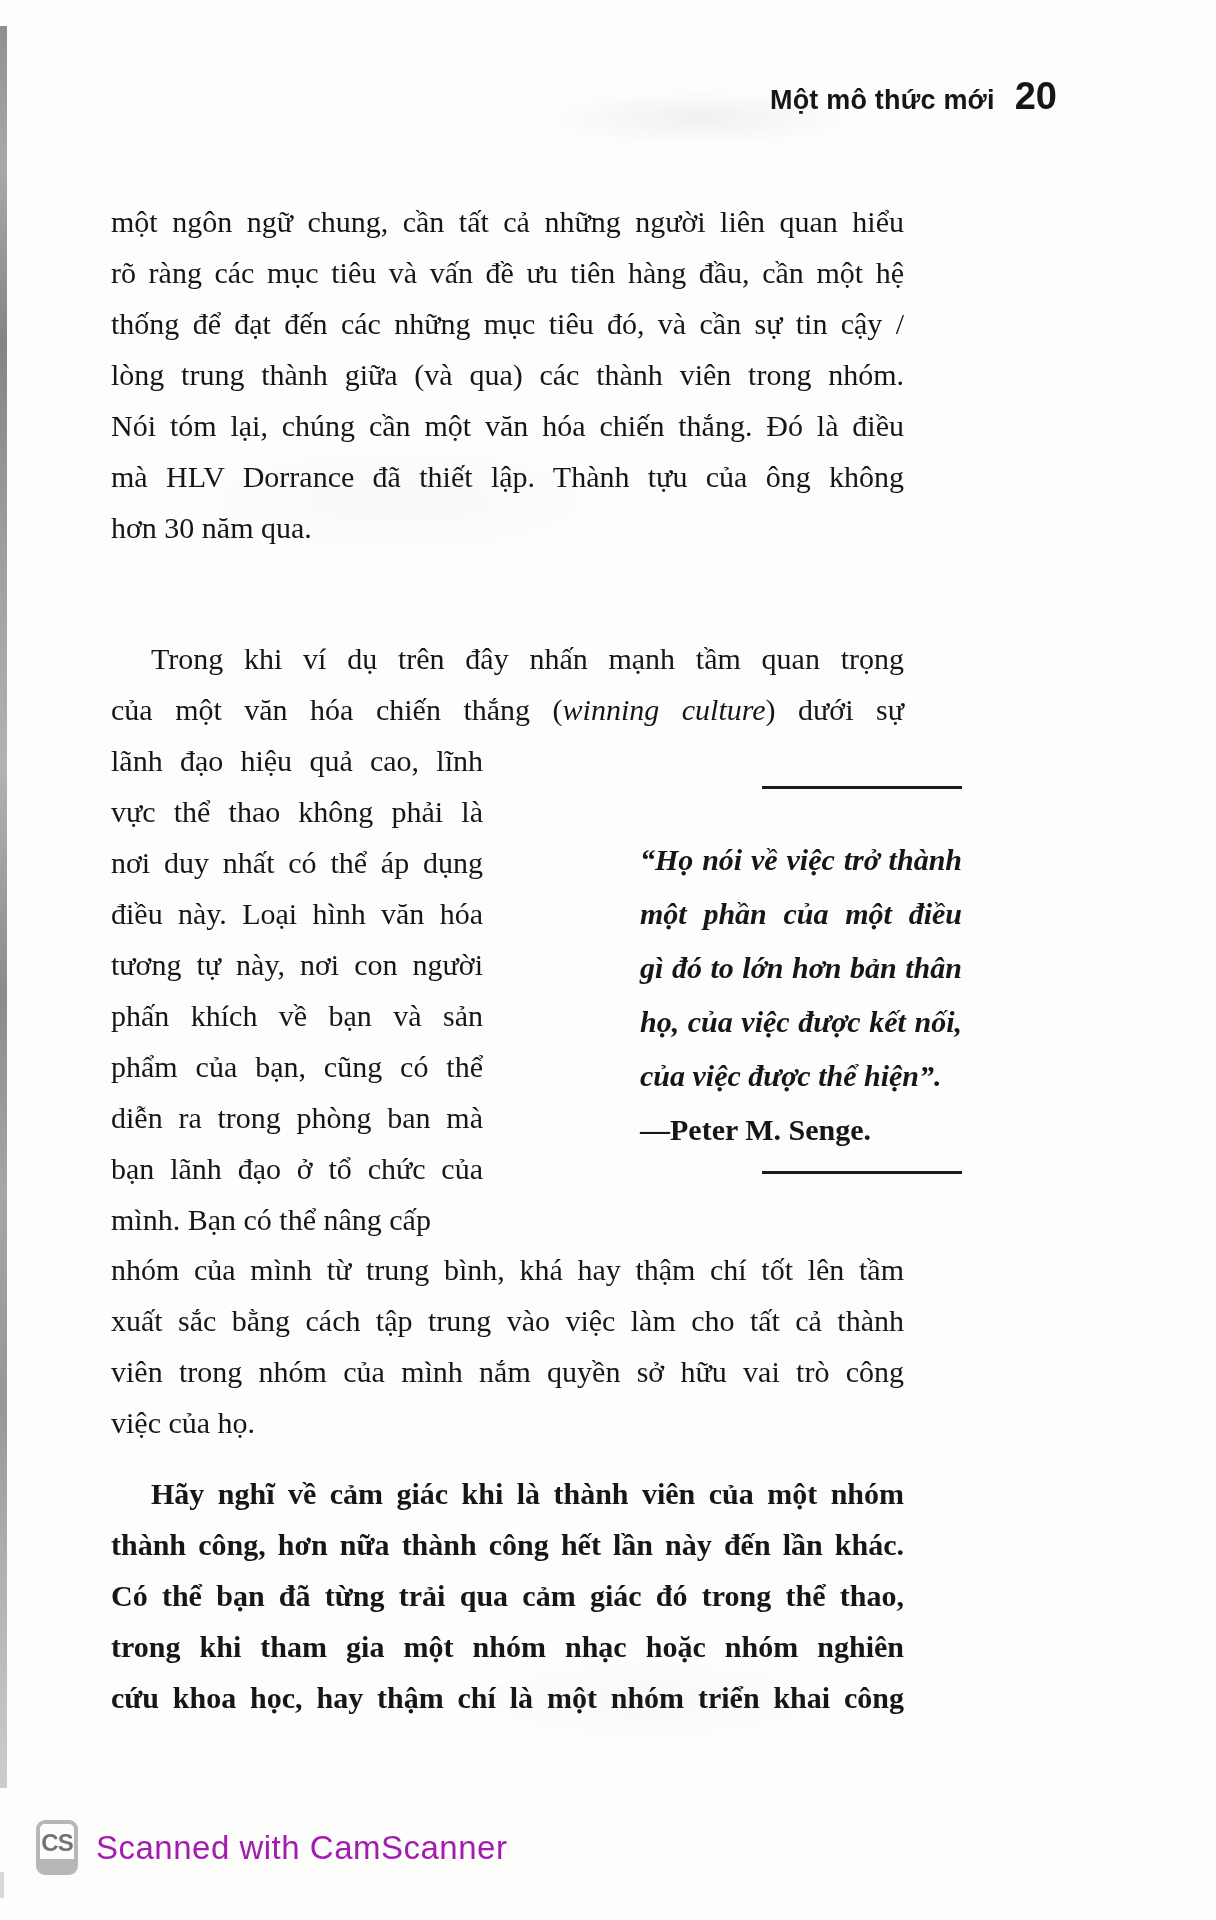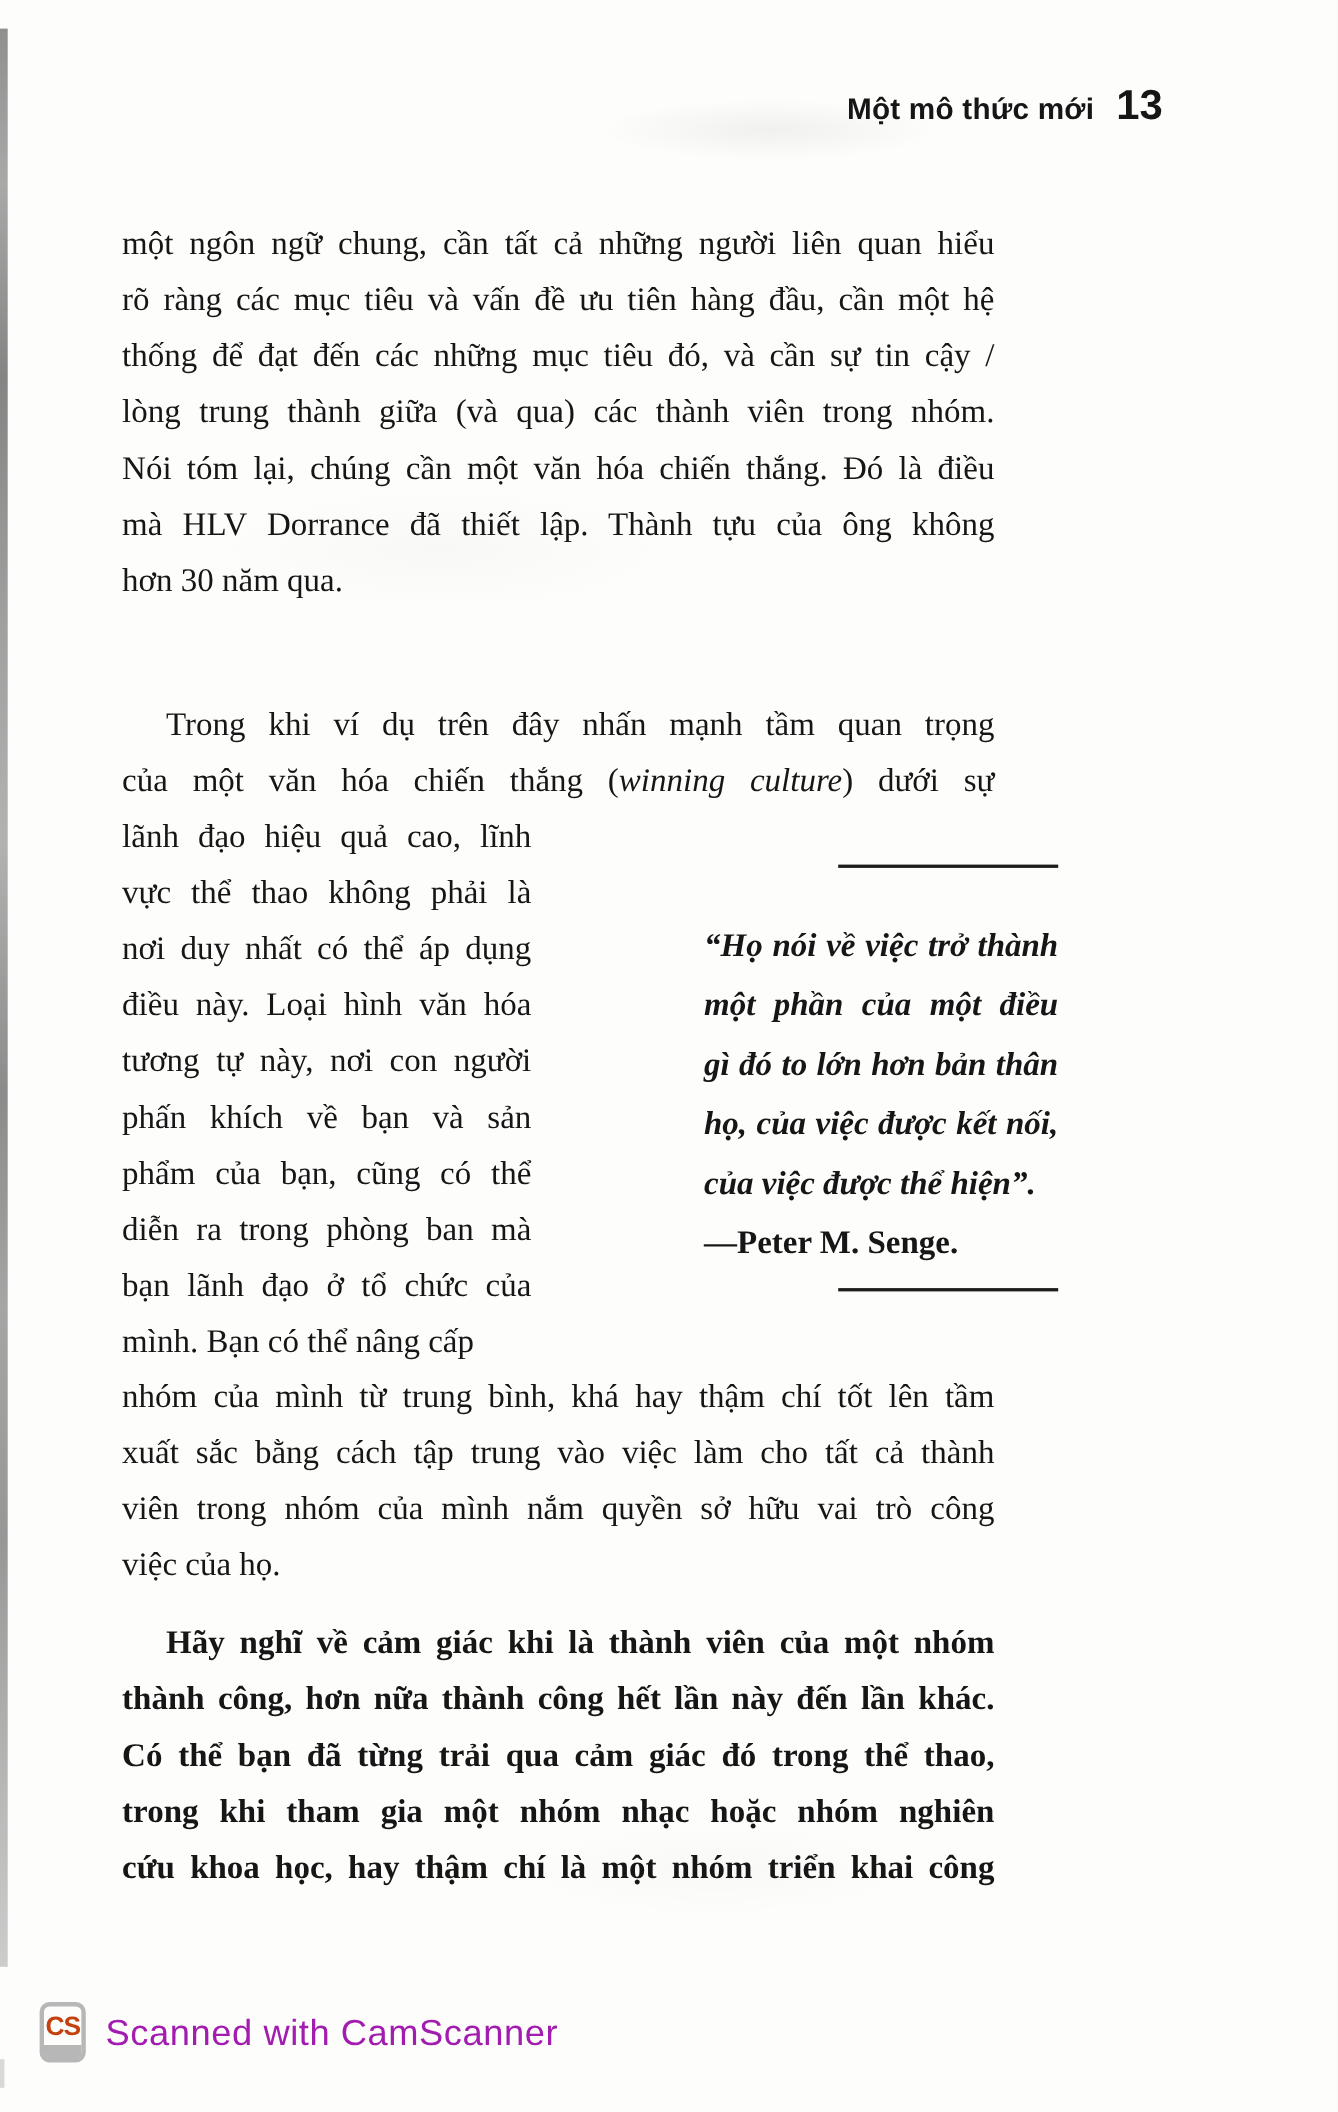--- a/index.html
+++ b/index.html
@@ -71,21 +71,21 @@
     position:absolute; left:36px; top:1820px;
     display:flex; align-items:center; gap:18px;
   }
   .cs-icon{
     position:relative; width:42px; height:55px; box-sizing:border-box;
     border:4px solid #b7b7b7; border-radius:9px; background:#fdfdfc;
     display:flex; align-items:center; justify-content:center;
   }
   .cs-icon .cs-letters{
     font-family:"Liberation Sans", sans-serif; font-weight:700;
-    font-size:24px; letter-spacing:-1px; color:#c2410c;
+    font-size:24px; letter-spacing:-1px; color:#737373;
     margin-bottom:10px;
   }
   .cs-icon .cs-bottom{
     position:absolute; left:0; right:0; bottom:0; height:12px;
     background:#b7b7b7; border-radius:0 0 4px 4px;
   }
   .watermark{
     font-family:"Liberation Sans", sans-serif;
     font-size:33px; color:#a21caf; letter-spacing:.5px;
   }
@@ -93,21 +93,21 @@
 </head>
 <body>
 
 <div id="page">
 
   <div class="scan-shadow"></div>
   <div class="scan-tick"></div>
 
   <div class="header">
     <span class="title">Một mô thức mới</span>
-    <span class="pagenum">13</span>
+    <span class="pagenum">20</span>
   </div>
 
   <div class="textblock p1 endlast">
       <div class="line">một ngôn ngữ chung, cần tất cả những người liên quan hiểu</div>
       <div class="line">rõ ràng các mục tiêu và vấn đề ưu tiên hàng đầu, cần một hệ</div>
       <div class="line">thống để đạt đến các những mục tiêu đó, và cần sự tin cậy /</div>
       <div class="line">lòng trung thành giữa (và qua) các thành viên trong nhóm.</div>
       <div class="line">Nói tóm lại, chúng cần một văn hóa chiến thắng. Đó là điều</div>
       <div class="line">mà HLV Dorrance đã thiết lập. Thành tựu của ông không</div>
       <div class="line">hơn 30 năm qua.</div>

